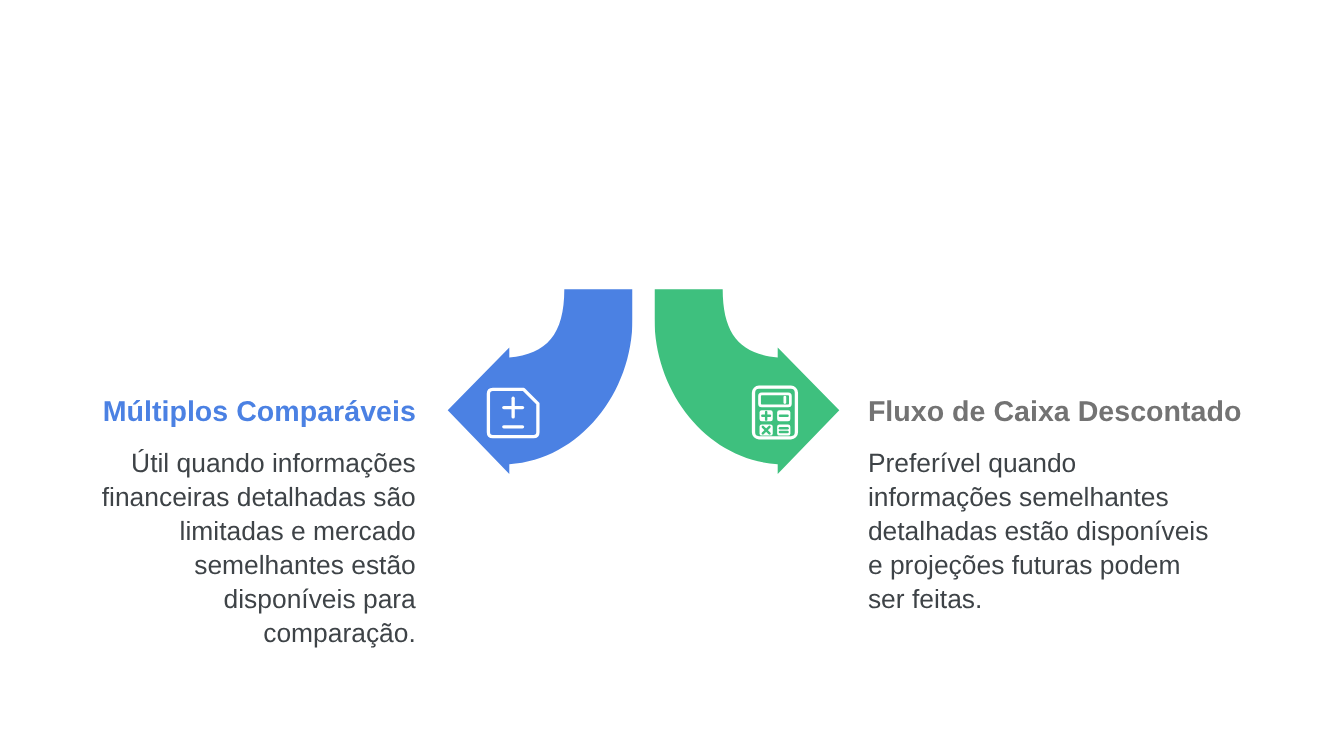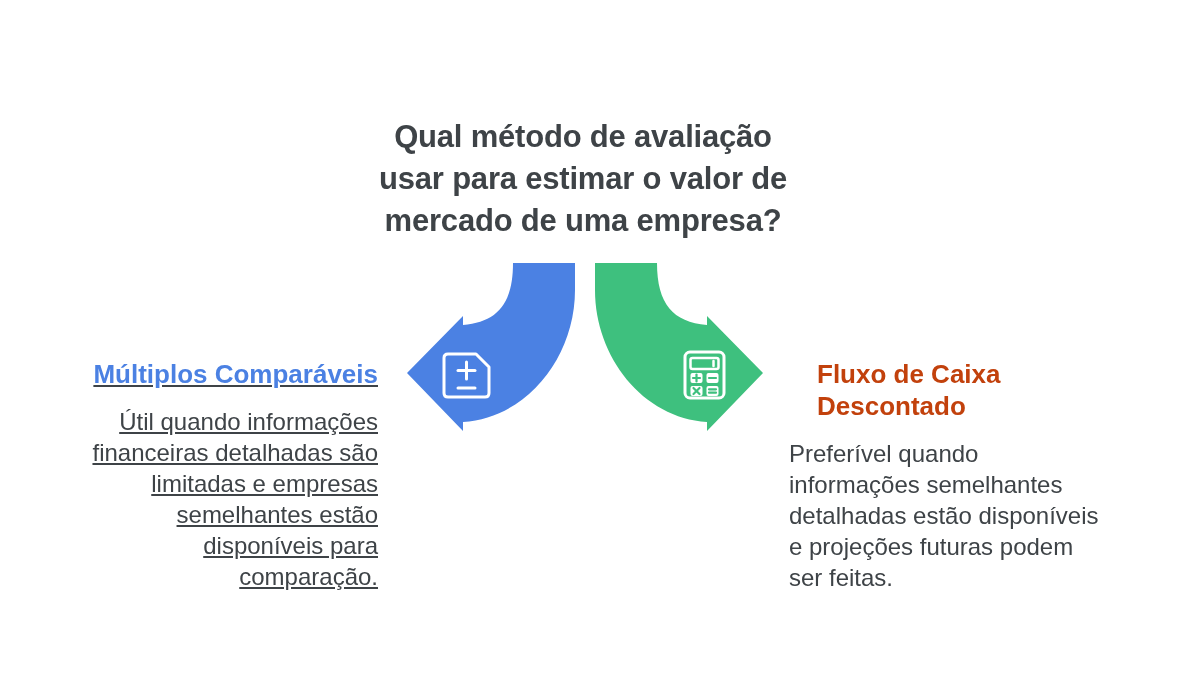--- a/index.html
+++ b/index.html
@@ -38,51 +38,47 @@
   .arrow-right { left: 595px; top: 262px; }
 
   .branch-col {
     position: absolute;
     top: 358px;
   }
   .branch-col.left {
     left: 55px;
     width: 323px;
     text-align: right;
-    text-decoration: underline;
   }
   .branch-col.right {
     left: 789px;
     width: 340px;
     text-align: left;
   }
   .branch-heading {
     margin: 0;
     font-size: 26px;
     font-weight: bold;
     line-height: 32px;
   }
   .branch-heading.blue { color: #4b81e3; }
-  .branch-heading.green { color: #c2410c; margin-left: 28px; }
+  .branch-heading.green { color: #737373; }
   .branch-body {
     margin: 16px 0 0 0;
     font-size: 24px;
     line-height: 31px;
     color: #3e4347;
     white-space: pre-line;
   }
 </style>
 </head>
 <body>
 
 <div class="canvas">
 
-  <div class="title">Qual método de avaliação
-usar para estimar o valor de
-mercado de uma empresa?</div>
 
   <svg class="arrow-svg arrow-left" viewBox="0 0 170 185">
     <path d="M 170 1 L 108 1 C 108 42 92 60 58 63 L 58 54 L 2 111 L 58 169 L 58 160 C 122 156 170 95 170 28 Z" fill="#4b81e3"></path>
     <g fill="none" stroke="#ffffff" stroke-width="3" stroke-linecap="round" stroke-linejoin="round">
       <path d="M 43 92 H 71 L 84 105 V 131 Q 84 135 80 135 H 43 Q 39 135 39 131 V 96 Q 39 92 43 92 Z"></path>
       <path d="M 61.5 100 V 117"></path>
       <path d="M 53 108.5 H 70"></path>
       <path d="M 53 126 H 70"></path>
     </g>
   </svg>
@@ -108,21 +104,21 @@
         <path d="M 114 127.3 H 121"></path>
         <path d="M 114 130.7 H 121"></path>
       </g>
     </g>
   </svg>
 
   <div class="branch-col left">
     <h2 class="branch-heading blue">Múltiplos Comparáveis</h2>
     <p class="branch-body">Útil quando informações
 financeiras detalhadas são
-limitadas e empresas
+limitadas e mercado
 semelhantes estão
 disponíveis para
 comparação.</p>
   </div>
 
   <div class="branch-col right">
     <h2 class="branch-heading green">Fluxo de Caixa Descontado</h2>
     <p class="branch-body">Preferível quando
 informações semelhantes
 detalhadas estão disponíveis

